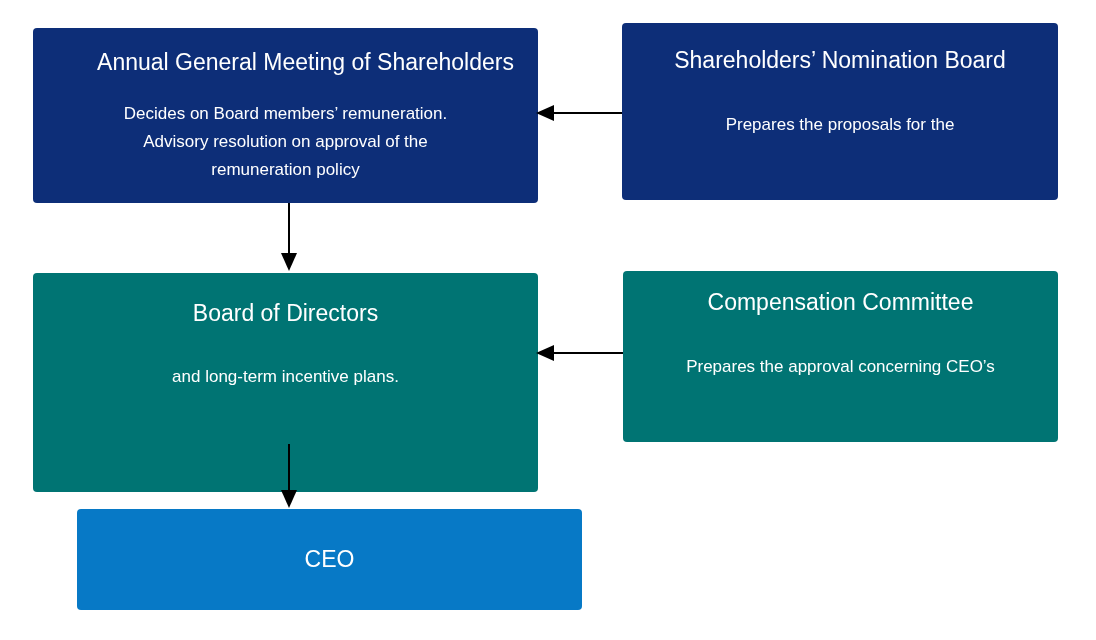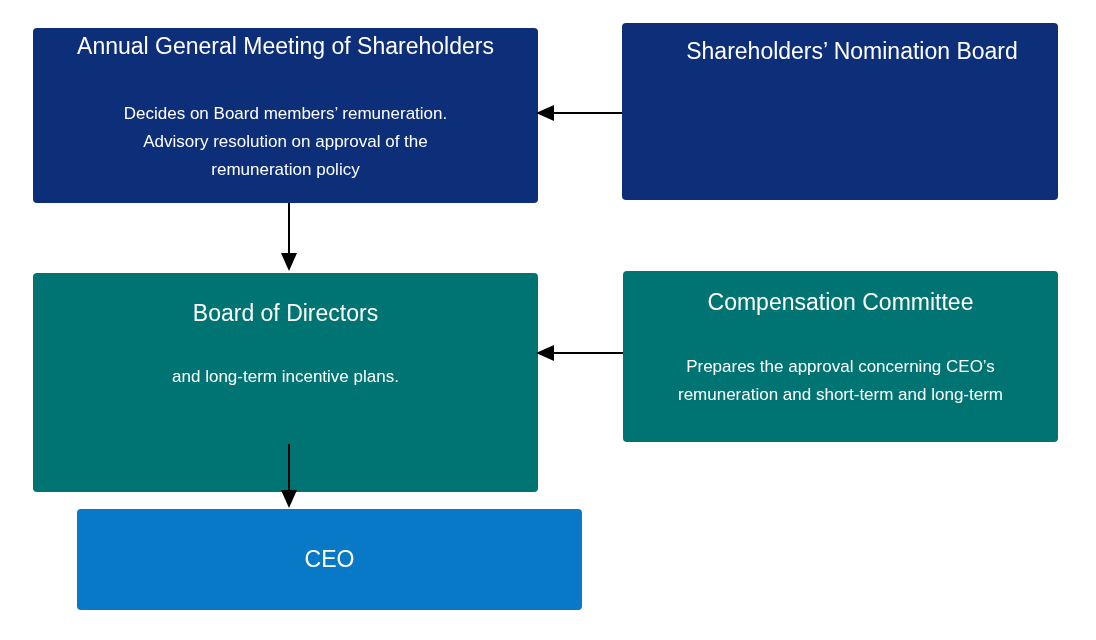--- a/index.html
+++ b/index.html
@@ -35,25 +35,25 @@
   .box-body {
     position: absolute;
     left: 0;
     width: 100%;
     font-size: 17px;
     line-height: 28px;
     font-weight: 400;
   }
   
   #box-agm { left: 33px;  top: 28px;  width: 505px; height: 175px; }
-  #box-agm .box-title { top: 4px; }
+  #box-agm .box-title { top: 20px; padding-left: 20px; }
   #box-agm .box-body  { top: 72px; }
 
   #box-snb { left: 622px; top: 23px;  width: 436px; height: 177px; }
-  #box-snb .box-title { top: 14px; padding-left: 12px; }
+  #box-snb .box-title { top: 23px; }
   #box-snb .box-body  { top: 88px; }
 
   #box-bod { left: 33px;  top: 273px; width: 505px; height: 219px; }
   #box-bod .box-title { top: 26px; }
   #box-bod .box-body  { top: 90px; }
 
   #box-cc  { left: 623px; top: 271px; width: 435px; height: 171px; }
   #box-cc .box-title { top: 17px; }
   #box-cc .box-body  { top: 82px; }
 
@@ -106,35 +106,35 @@
     <div class="box-body">
       <div>Decides on Board members’ remuneration.</div>
       <div>Advisory resolution on approval of the</div>
       <div>remuneration policy</div>
     </div>
   </div>
 
   <div class="box navy" id="box-snb">
     <div class="box-title">Shareholders’ Nomination Board</div>
     <div class="box-body">
+      <div>Prepares the proposals for the</div>
     </div>
   </div>
 
   <div class="box teal" id="box-bod">
     <div class="box-title">Board of Directors</div>
     <div class="box-body">
       <div>and long-term incentive plans.</div>
     </div>
   </div>
 
   <div class="box teal" id="box-cc">
     <div class="box-title">Compensation Committee</div>
     <div class="box-body">
       <div>Prepares the approval concerning CEO’s</div>
-      <div>remuneration and short-term and long-term</div>
     </div>
   </div>
 
   <div class="box blue" id="box-ceo">
     <div class="box-title">CEO</div>
   </div>
 
   <div class="arrow" id="arrow-snb-agm">
     <div class="shaft-h"></div>
     <div class="head-left"></div>

